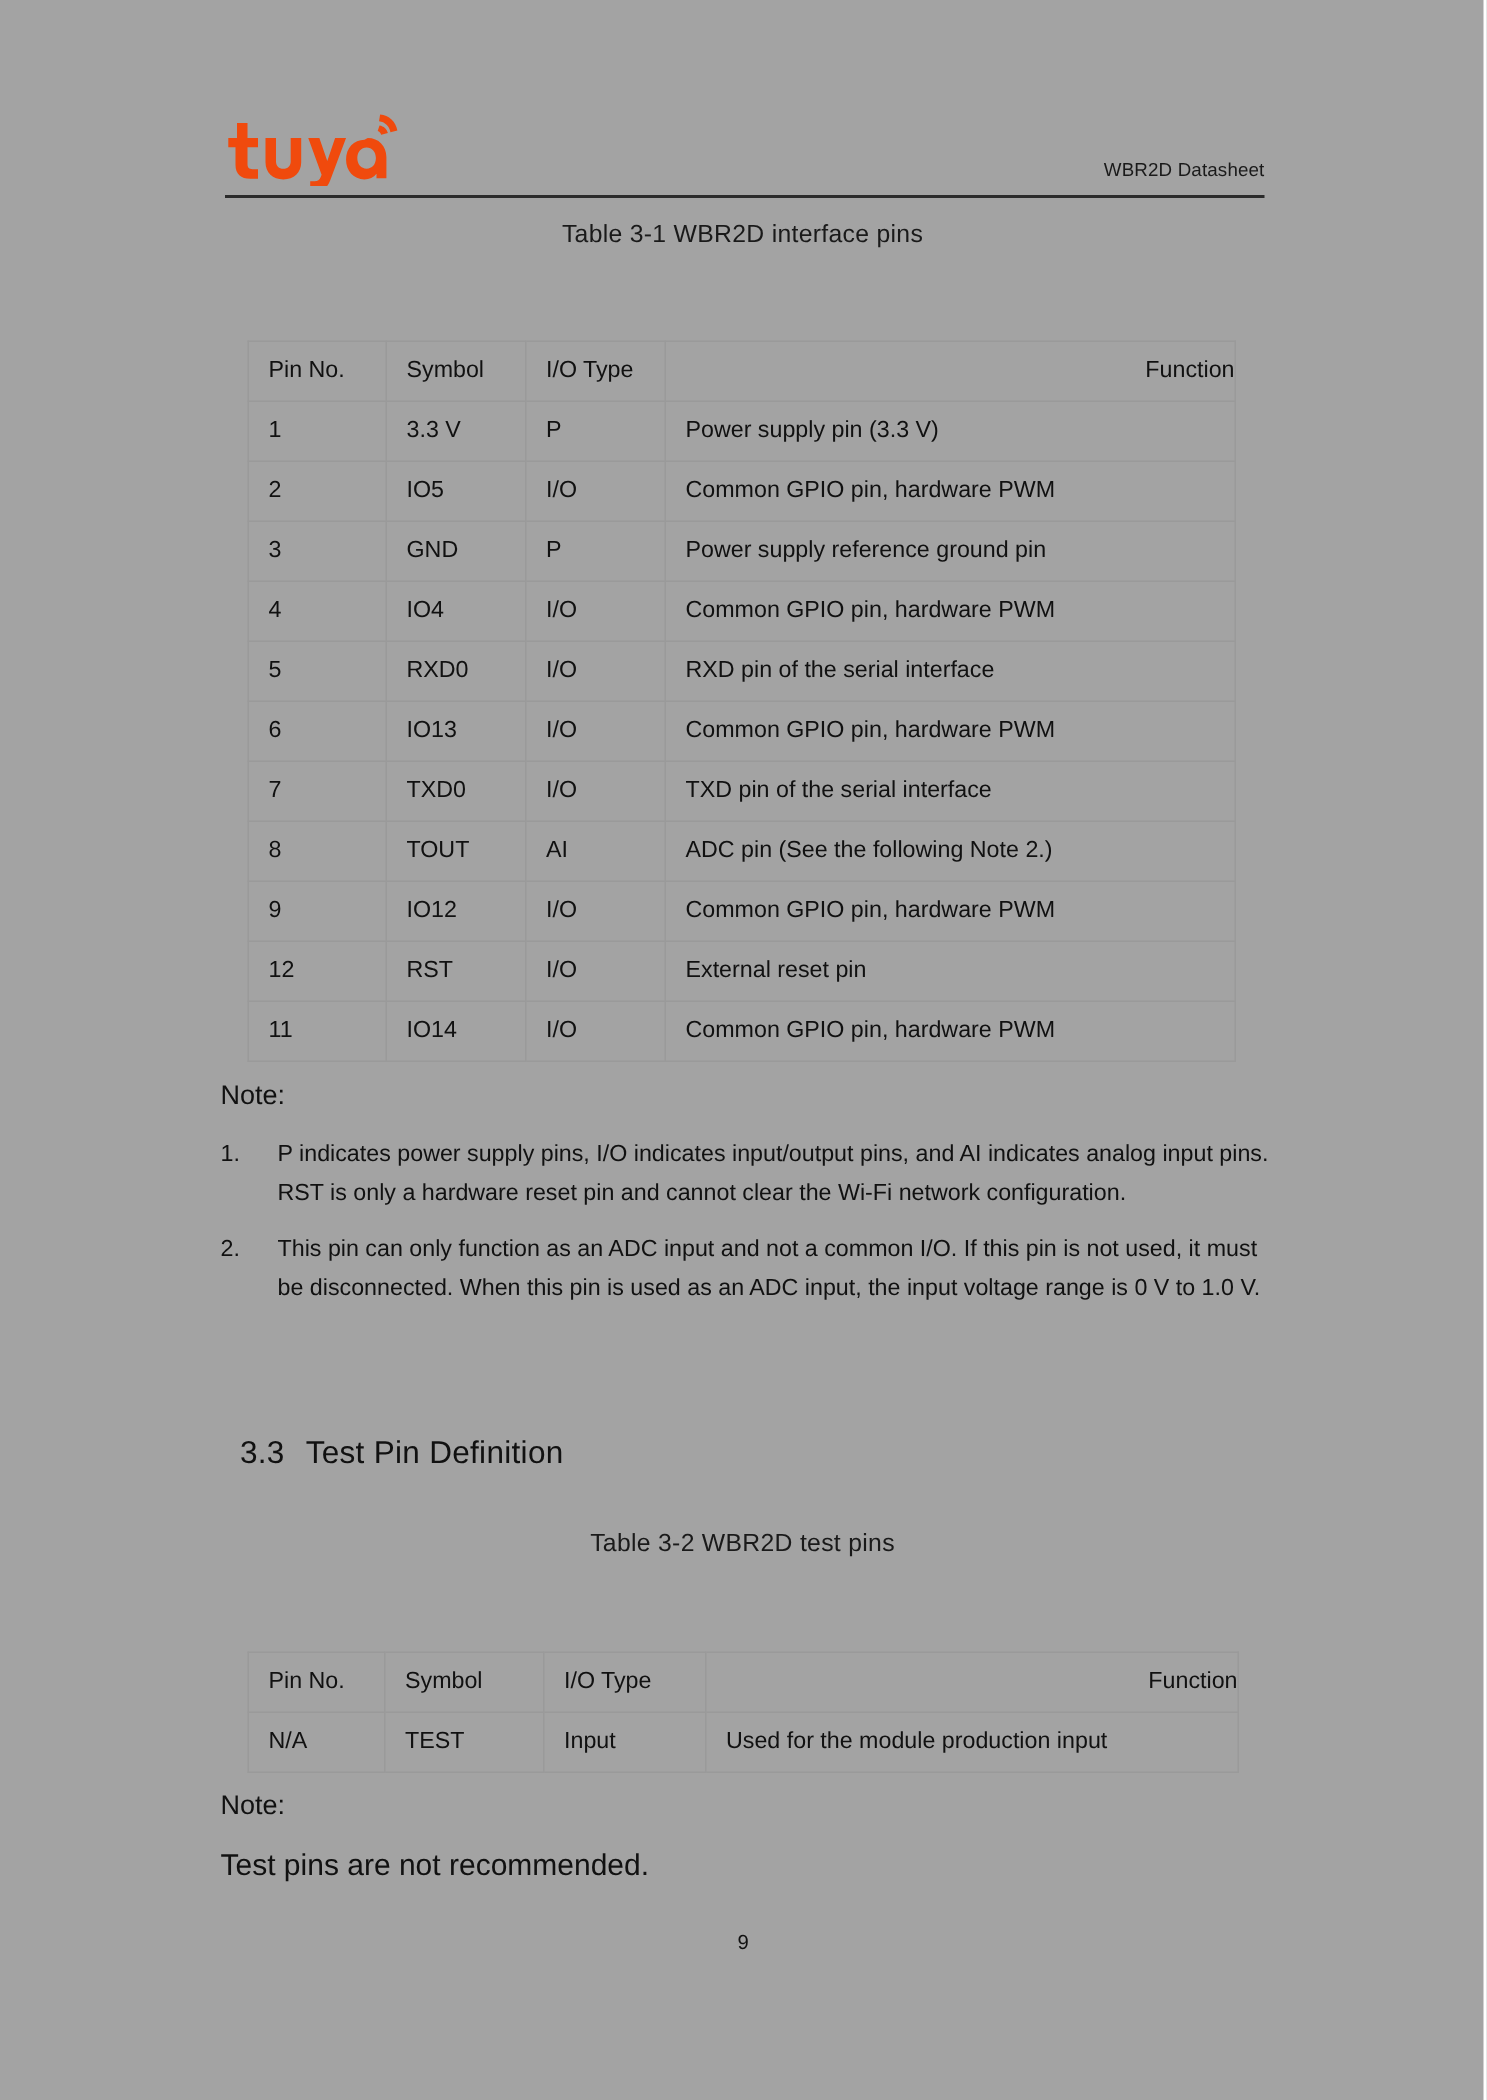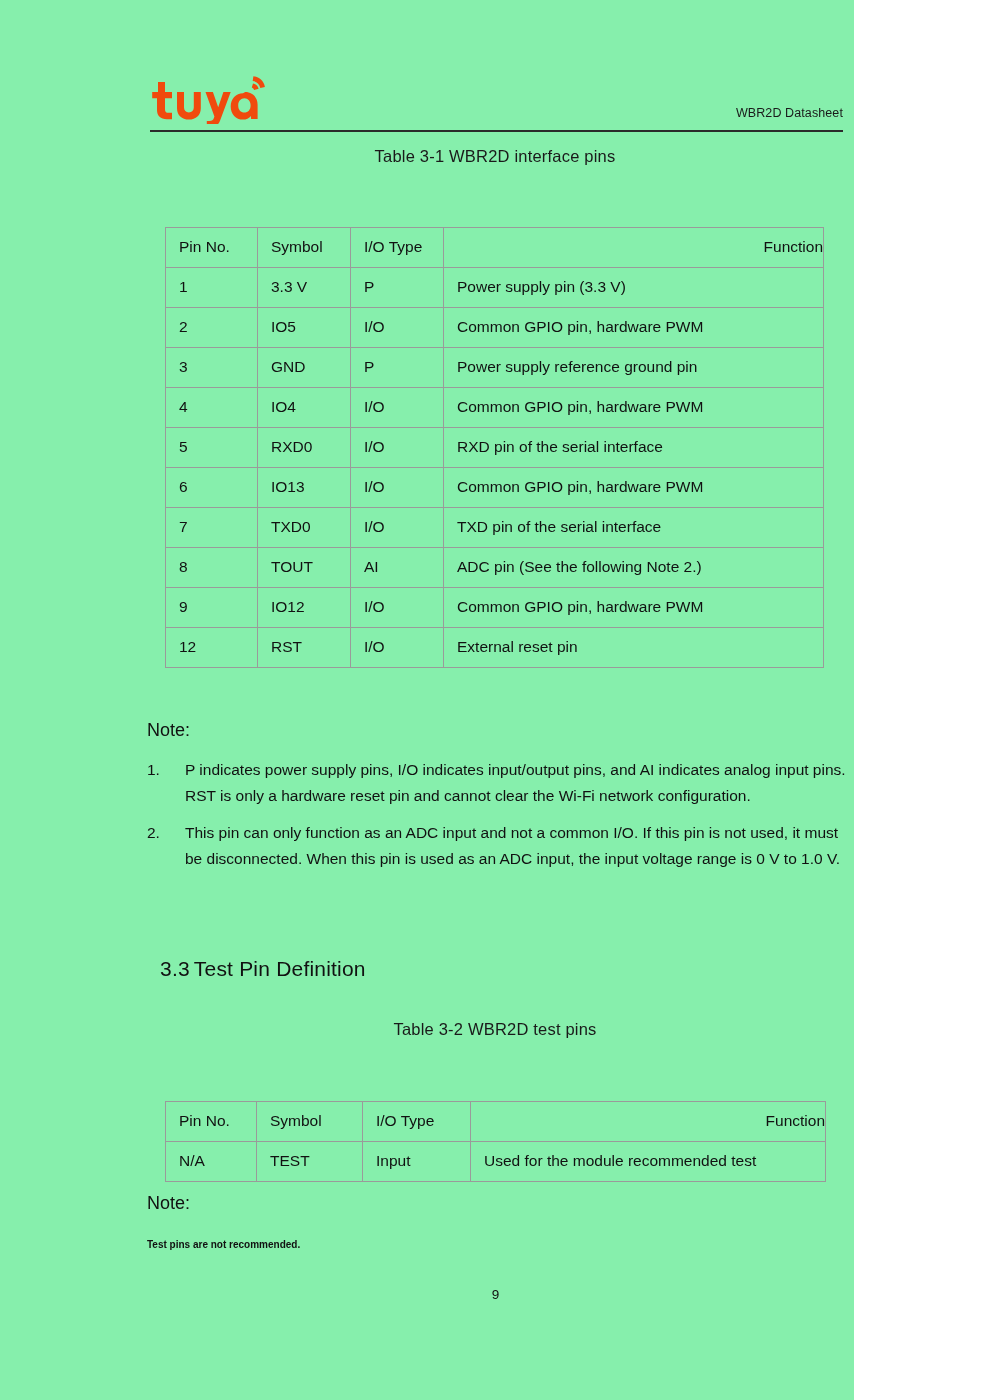--- a/index.html
+++ b/index.html
@@ -7,23 +7,23 @@
     padding: 0;
     background: #ffffff;
   }
   body {
     font-family: "Liberation Sans", sans-serif;
     color: #000000;
     -webkit-font-smoothing: antialiased;
   }
   .page {
     position: relative;
-    width: 854px;
+    width: 989px;
     height: 1400px;
-    background: #86efac;
+    background: #a3a3a3;
     overflow: hidden;
   }
 
   
   .header {
     position: absolute;
     left: 150px;
     top: 72px;
     width: 693px;
     height: 58px;
@@ -130,38 +130,37 @@
     left: 0px;
     top: 0px;
     width: 26px;
     font-size: 15.5px;
     color: #111111;
   }
 
   .plain-note {
     position: absolute;
     left: 147px;
-    font-size: 10px;
+    font-size: 20px;
     line-height: 25.5px;
     color: #111111;
-    font-weight: bold;
   }
   #plain-note-1 { top: 1232px; }
 
   
   .section-heading {
     position: absolute;
     left: 160px;
     top: 957px;
     font-size: 21px;
     color: #111111;
     letter-spacing: 0.2px;
     white-space: nowrap;
   }
-  .section-heading .sec-num { margin-right: 4px; }
+  .section-heading .sec-num { margin-right: 14px; }
 
   
   .page-number {
     position: absolute;
     left: 0;
     top: 1287px;
     width: 991px;
     text-align: center;
     font-size: 13.5px;
     color: #111111;
@@ -276,20 +275,26 @@
           <td>IO12</td>
           <td>I/O</td>
           <td>Common GPIO pin, hardware PWM</td>
         </tr>
         <tr>
           <td>12</td>
           <td>RST</td>
           <td>I/O</td>
           <td>External reset pin</td>
         </tr>
+        <tr>
+          <td>11</td>
+          <td>IO14</td>
+          <td>I/O</td>
+          <td>Common GPIO pin, hardware PWM</td>
+        </tr>
       </tbody>
   </table>
 
   <div class="note-label" id="note-label-1">Note:</div>
 
   <div class="note-list" id="note-list-1">
       <div class="note-item"><span class="note-num">1.</span><span>P indicates power supply pins, I/O indicates input/output pins, and AI indicates analog input pins. RST is only a hardware reset pin and cannot clear the Wi-Fi network configuration.</span></div>
       <div class="note-item"><span class="note-num">2.</span><span>This pin can only function as an ADC input and not a common I/O. If this pin is not used, it must be disconnected. When this pin is used as an ADC input, the input voltage range is 0 V to 1.0 V.</span></div>
     </div>
 
@@ -312,21 +317,21 @@
         <th>Symbol</th>
         <th>I/O Type</th>
         <th class="cell-center">Function</th>
       </tr>
     </thead>
     <tbody id="table-2-body">
         <tr>
           <td>N/A</td>
           <td>TEST</td>
           <td>Input</td>
-          <td>Used for the module recommended test</td>
+          <td>Used for the module production input</td>
         </tr>
       </tbody>
   </table>
 
   <div class="note-label" id="note-label-2">Note:</div>
 
   <div class="plain-note" id="plain-note-1">Test pins are not recommended.</div>
 
   <div class="page-number">9</div>
 

